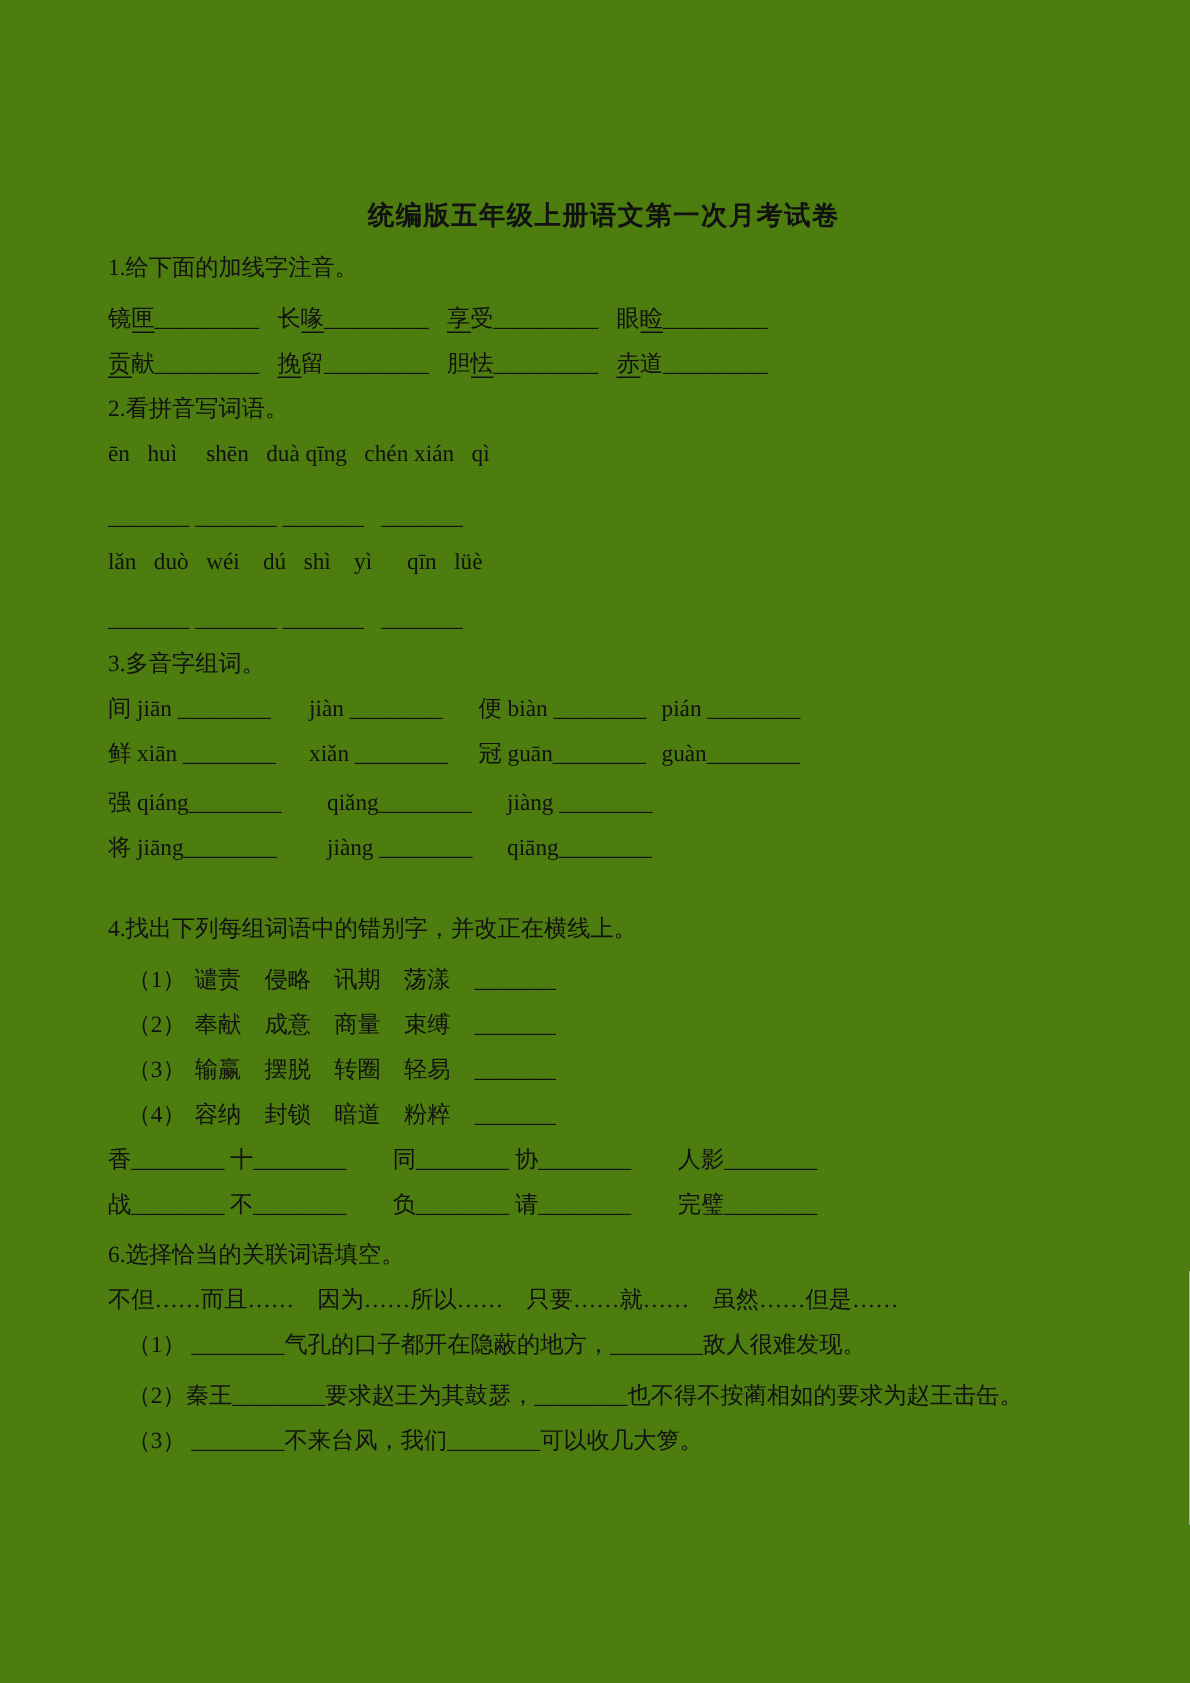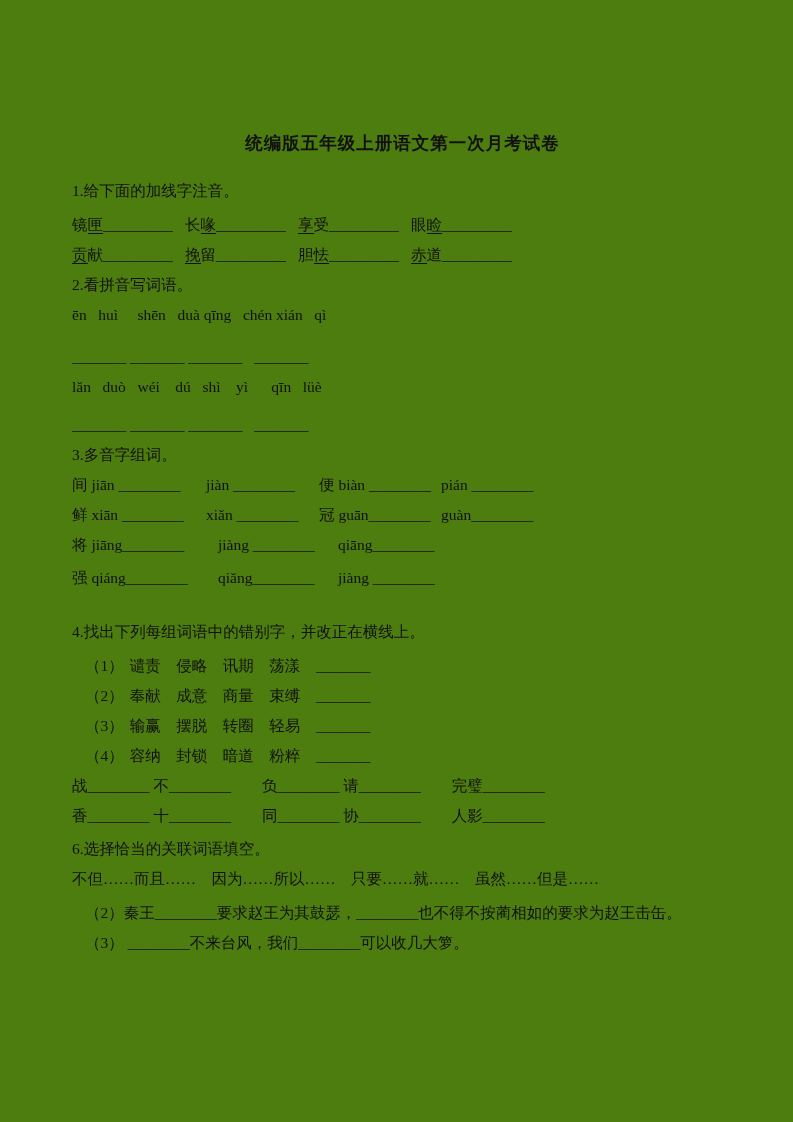--- a/index.html
+++ b/index.html
@@ -14,21 +14,21 @@
   }
   .content{padding:130px 60px 0 72px;}
   .title{
     font-size:17.5px;font-weight:bold;text-align:center;
     line-height:26px;letter-spacing:1px;
   }
   .heading{
     font-size:16.5px;font-weight:bold;line-height:24px;margin-top:26px;
   }
   .line{font-size:15.5px;line-height:30px;white-space:pre;}
-  .stem{margin-top:20px;}
+  .stem{margin-top:8px;}
   .q1-item{display:inline-block;width:113px;}
   .u{border-bottom:1px solid #111;}
   .blank{letter-spacing:0;}
   .gap12{margin-top:12px;}
   .gap8{margin-top:8px;}
   .gap6{margin-top:24px;}
   .gap4{margin-top:4px;}
   .gap3{margin-top:3px;}
   .q3-cell{display:inline-block;}
   .r4 .q3-cell:nth-child(1){width:134px;}
@@ -54,31 +54,32 @@
 
     <div class="line">2.看拼音写词语。</div>
     <div class="line">ēn   huì     shēn   duà qīng   chén xián   qì</div>
     <div class="line gap12">_______ _______ _______   _______</div>
     <div class="line">lǎn   duò   wéi    dú   shì    yì      qīn   lüè</div>
     <div class="line gap8">_______ _______ _______   _______</div>
 
     <div class="line">3.多音字组词。</div>
     <div class="line r4"><span class="q3-cell">间 jiān ________</span><span class="q3-cell">jiàn ________</span><span class="q3-cell">便 biàn ________</span><span class="q3-cell">pián ________</span></div>
     <div class="line r4"><span class="q3-cell">鲜 xiān ________</span><span class="q3-cell">xiǎn ________</span><span class="q3-cell">冠 guān________</span><span class="q3-cell">guàn________</span></div>
+    <div class="line r3 gap3"><span class="q3-cell">强 qiáng________</span><span class="q3-cell">qiǎng________</span><span class="q3-cell">jiàng ________</span></div>
     <div class="line r3"><span class="q3-cell">将 jiāng________</span><span class="q3-cell">jiàng ________</span><span class="q3-cell">qiāng________</span></div>
-    <div class="line r3 gap3"><span class="q3-cell">强 qiáng________</span><span class="q3-cell">qiǎng________</span><span class="q3-cell">jiàng ________</span></div>
 
     <div class="line gap6">4.找出下列每组词语中的错别字，并改正在横线上。</div>
     <div class="line indent gap4"><span>（1）</span><span class="q4-words">谴责　侵略　讯期　荡漾</span><span class="q4-blank">_______</span></div>
     <div class="line indent"><span>（2）</span><span class="q4-words">奉献　成意　商量　束缚</span><span class="q4-blank">_______</span></div>
     <div class="line indent"><span>（3）</span><span class="q4-words">输赢　摆脱　转圈　轻易</span><span class="q4-blank">_______</span></div>
     <div class="line indent"><span>（4）</span><span class="q4-words">容纳　封锁　暗道　粉粹</span><span class="q4-blank">_______</span></div>
 
+    <div class="line">香________ 十________        同________ 协________        人影________</div>
     <div class="line">战________ 不________        负________ 请________        完璧________</div>
-    <div class="line">香________ 十________        同________ 协________        人影________</div>
 
     <div class="line gap3">6.选择恰当的关联词语填空。</div>
     <div class="line">不但……而且……    因为……所以……    只要……就……    虽然……但是……</div>
+    <div class="line indent"><span>（1）</span><span> ________气孔的口子都开在隐蔽的地方，________敌人很难发现。</span></div>
     <div class="line indent gap4"><span>（2）</span><span>秦王________要求赵王为其鼓瑟，________也不得不按蔺相如的要求为赵王击缶。</span></div>
     <div class="line indent"><span>（3）</span><span> ________不来台风，我们________可以收几大箩。</span></div>
 
   </div>
 </div>
 
 </body></html>

